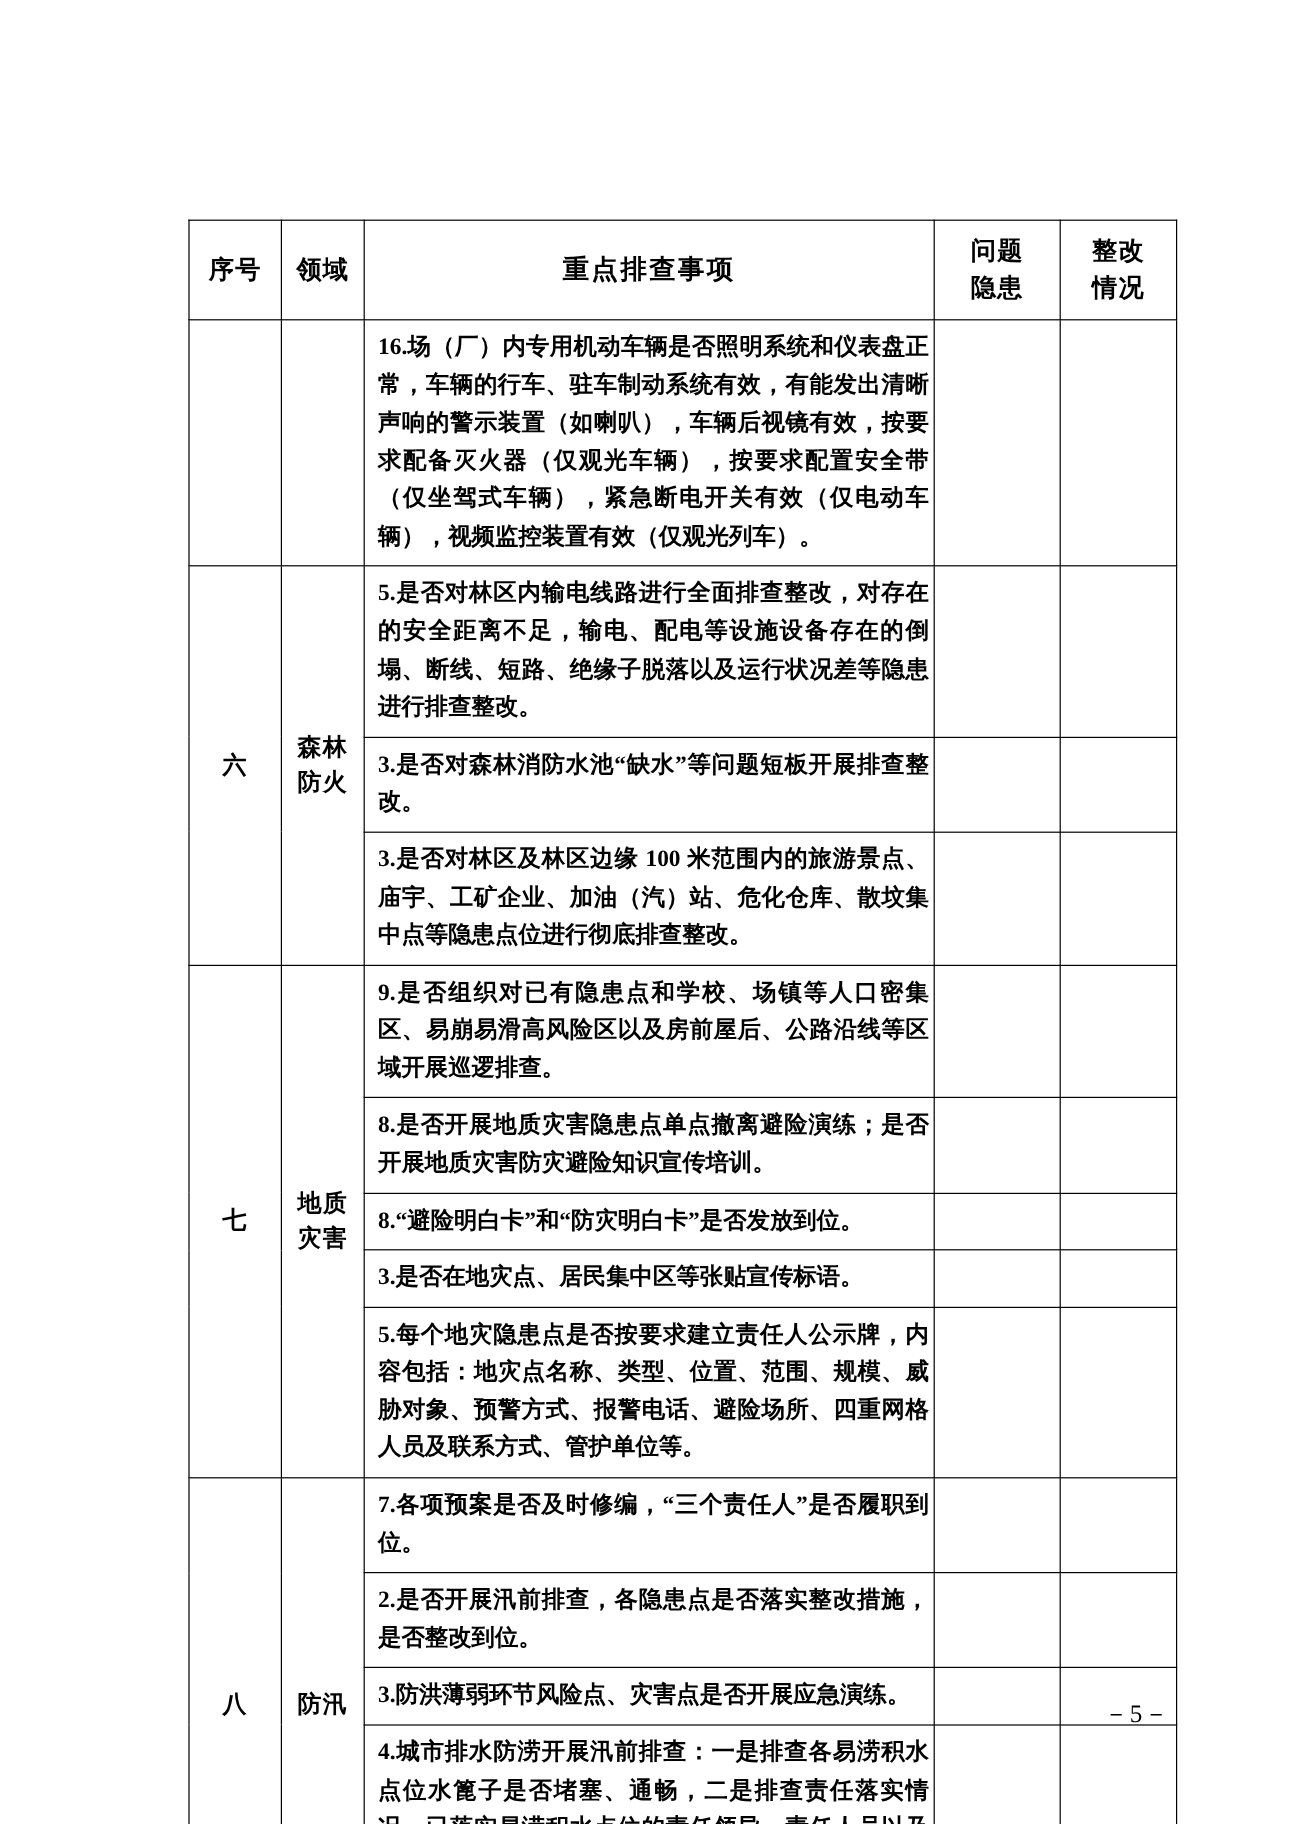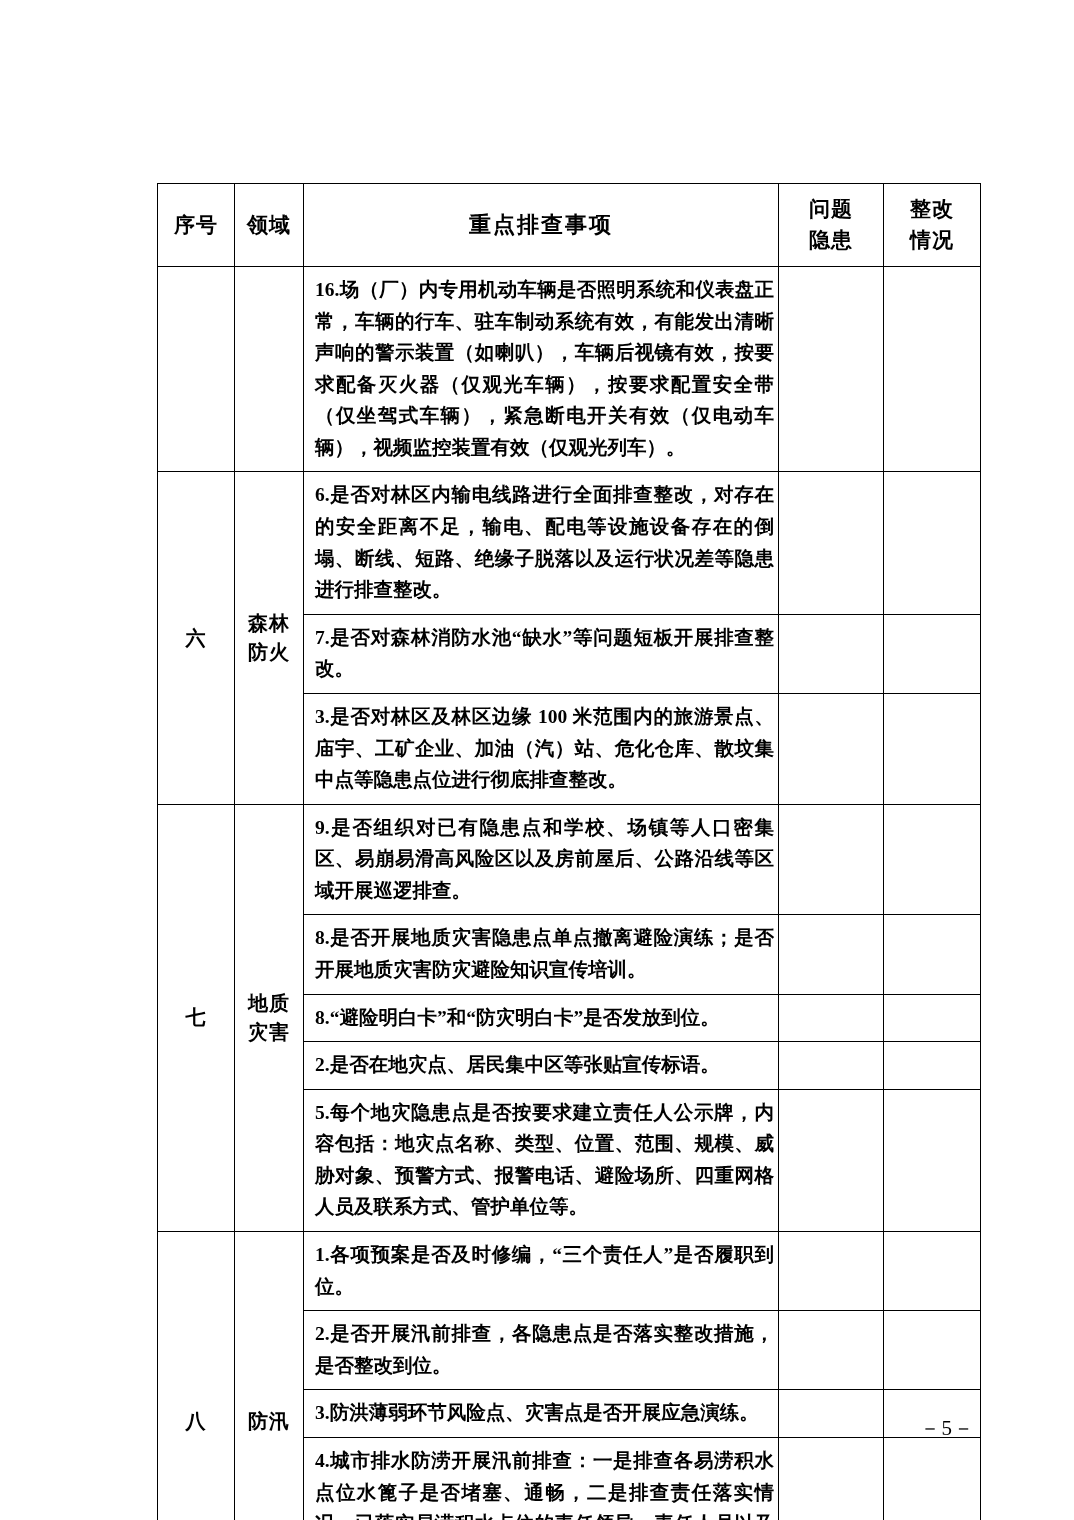--- a/index.html
+++ b/index.html
@@ -111,26 +111,26 @@
         <td class="col-no cell-no"></td>
         <td class="col-area cell-area"></td>
         <td class="col-item cell-item">16.场（厂）内专用机动车辆是否照明系统和仪表盘正常，车辆的行车、驻车制动系统有效，有能发出清晰声响的警示装置（如喇叭），车辆后视镜有效，按要求配备灭火器（仅观光车辆），按要求配置安全带（仅坐驾式车辆），紧急断电开关有效（仅电动车辆），视频监控装置有效（仅观光列车）。</td>
         <td class="col-issue cell-blank"></td>
         <td class="col-fix cell-blank"></td>
       </tr>
 
       <tr>
         <td class="col-no cell-no" rowspan="3">六</td>
         <td class="col-area cell-area" rowspan="3"><span>森林</span><br><span>防火</span></td>
-        <td class="col-item cell-item">6.是否对林区内输电线路进行全面排查整改，对存在的安全距离不足，输电、配电等设施设备存在的倒塌、断线、短路、绝缘子脱落以及运行状况差等隐患进行排查整改。</td>
+        <td class="col-item cell-item">5.是否对林区内输电线路进行全面排查整改，对存在的安全距离不足，输电、配电等设施设备存在的倒塌、断线、短路、绝缘子脱落以及运行状况差等隐患进行排查整改。</td>
         <td class="col-issue cell-blank"></td>
         <td class="col-fix cell-blank"></td>
       </tr>
       <tr>
-        <td class="col-item cell-item">7.是否对森林消防水池“缺水”等问题短板开展排查整改。</td>
+        <td class="col-item cell-item">3.是否对森林消防水池“缺水”等问题短板开展排查整改。</td>
         <td class="col-issue cell-blank"></td>
         <td class="col-fix cell-blank"></td>
       </tr>
       <tr>
         <td class="col-item cell-item">3.是否对林区及林区边缘 100 米范围内的旅游景点、庙宇、工矿企业、加油（汽）站、危化仓库、散坟集中点等隐患点位进行彻底排查整改。</td>
         <td class="col-issue cell-blank"></td>
         <td class="col-fix cell-blank"></td>
       </tr>
 
       <tr>
@@ -144,34 +144,34 @@
         <td class="col-item cell-item">8.是否开展地质灾害隐患点单点撤离避险演练；是否开展地质灾害防灾避险知识宣传培训。</td>
         <td class="col-issue cell-blank"></td>
         <td class="col-fix cell-blank"></td>
       </tr>
       <tr>
         <td class="col-item cell-item">8.“避险明白卡”和“防灾明白卡”是否发放到位。</td>
         <td class="col-issue cell-blank"></td>
         <td class="col-fix cell-blank"></td>
       </tr>
       <tr>
-        <td class="col-item cell-item">2.是否在地灾点、居民集中区等张贴宣传标语。</td>
+        <td class="col-item cell-item">3.是否在地灾点、居民集中区等张贴宣传标语。</td>
         <td class="col-issue cell-blank"></td>
         <td class="col-fix cell-blank"></td>
       </tr>
       <tr>
         <td class="col-item cell-item">5.每个地灾隐患点是否按要求建立责任人公示牌，内容包括：地灾点名称、类型、位置、范围、规模、威胁对象、预警方式、报警电话、避险场所、四重网格人员及联系方式、管护单位等。</td>
         <td class="col-issue cell-blank"></td>
         <td class="col-fix cell-blank"></td>
       </tr>
 
       <tr>
         <td class="col-no cell-no" rowspan="4">八</td>
         <td class="col-area cell-area" rowspan="4">防汛</td>
-        <td class="col-item cell-item">1.各项预案是否及时修编，“三个责任人”是否履职到位。</td>
+        <td class="col-item cell-item">7.各项预案是否及时修编，“三个责任人”是否履职到位。</td>
         <td class="col-issue cell-blank"></td>
         <td class="col-fix cell-blank"></td>
       </tr>
       <tr>
         <td class="col-item cell-item">2.是否开展汛前排查，各隐患点是否落实整改措施，是否整改到位。</td>
         <td class="col-issue cell-blank"></td>
         <td class="col-fix cell-blank"></td>
       </tr>
       <tr>
         <td class="col-item cell-item">3.防洪薄弱环节风险点、灾害点是否开展应急演练。</td>

